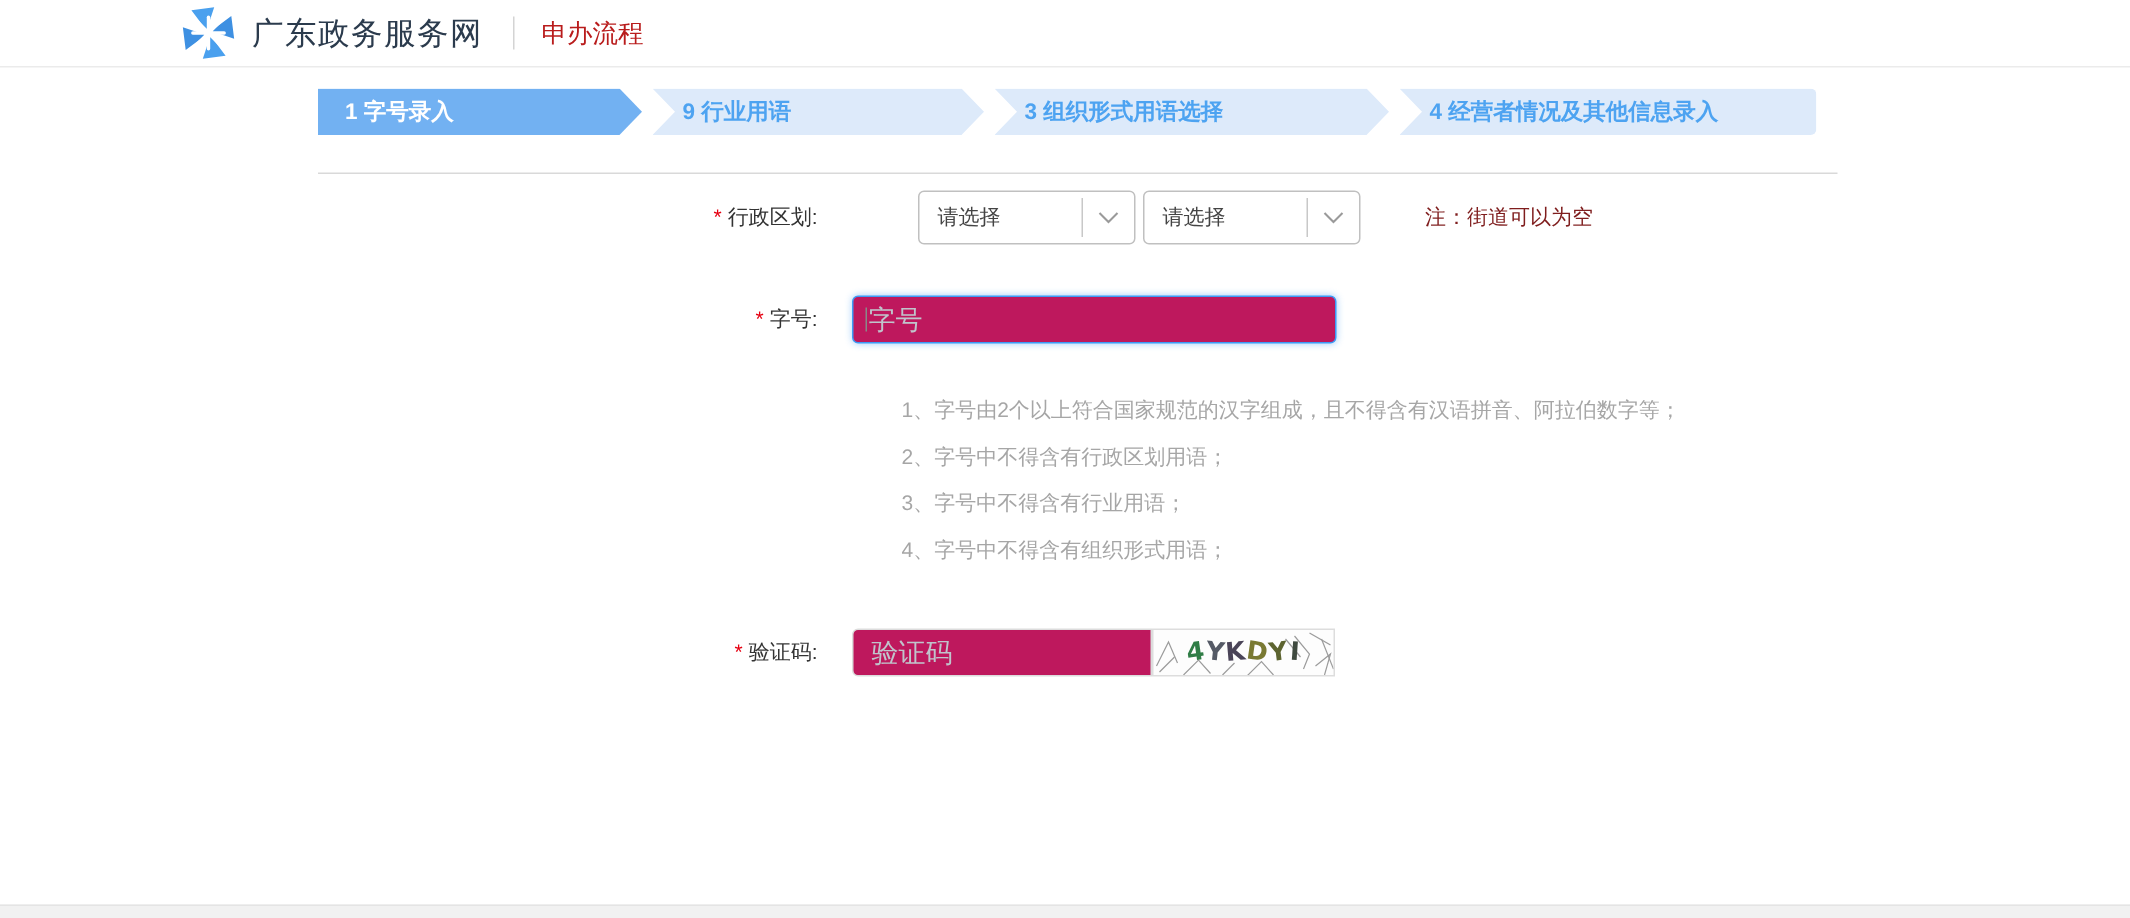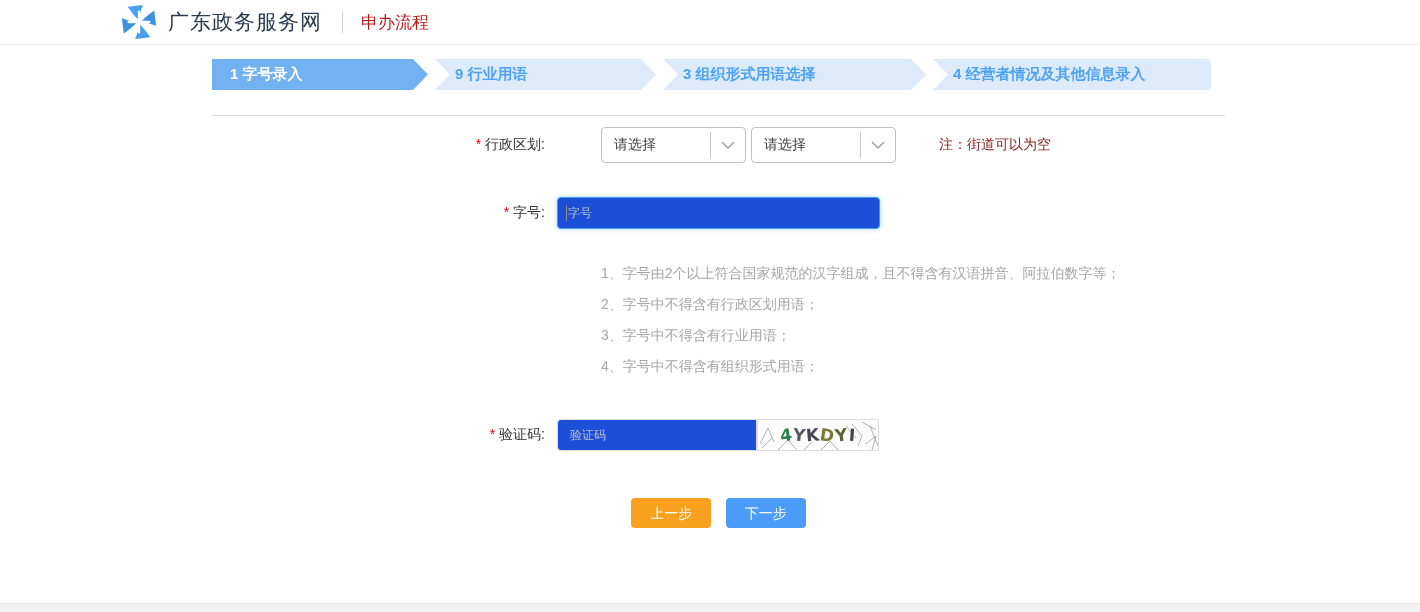--- a/index.html
+++ b/index.html
@@ -91,21 +91,21 @@
   .form { margin-top: 11px; }
   .form-row { display: flex; align-items: center; }
   .form-label {
     flex: 0 0 333px;
     text-align: right;
     font-size: 14px;
     color: #333;
     padding-right: 0;
   }
   .required { color: #e60012; margin-right: 4px; font-size: 14px; }
-  .controls { margin-left: 12px; display: flex; align-items: center; }
+  .controls { margin-left: 23px; display: flex; align-items: center; }
 
   .select-box {
     width: 145px; height: 36px;
     border: 1px solid #c0c0c0;
     border-radius: 4px;
     background: #fff;
     display: flex;
     align-items: center;
     cursor: pointer;
   }
@@ -125,22 +125,22 @@
   }
   .note-red { font-size: 14px; color: #7f1d1d; margin-left: 43px; }
 
   .row-region { margin-top: 0; gap: 44px; }
   .row-name   { margin-top: 34px; }
 
   .text-input {
     position: relative;
     display: flex;
     align-items: center;
-    background: #1d4ed8;
-    font-size: 12px;
+    background: #be185d;
+    font-size: 18px;
   }
   .input-name {
     width: 323px; height: 32px;
     border: 1px solid #3d9af5;
     border-radius: 4px;
     box-shadow: 0 0 5px rgba(61,154,245,.45);
     padding-left: 8px;
   }
   .caret {
     width: 1px; height: 16px;
@@ -329,21 +329,17 @@
               <span style="color: rgb(85, 90, 102);">Y</span>
               <span style="color: rgb(74, 68, 88);">K</span>
               <span style="color: rgb(122, 122, 51);">D</span>
               <span style="color: rgb(93, 100, 48);">Y</span>
               <span style="color: rgb(63, 74, 63);">I</span>
             </div>
         </div>
       </div>
     </div>
 
-    <div class="btn-row">
-      <button class="btn btn-prev">上一步</button>
-      <button class="btn btn-next">下一步</button>
-    </div>
 
   </div>
 </div>
 
 <div class="footer"></div>
 
 </body></html>

